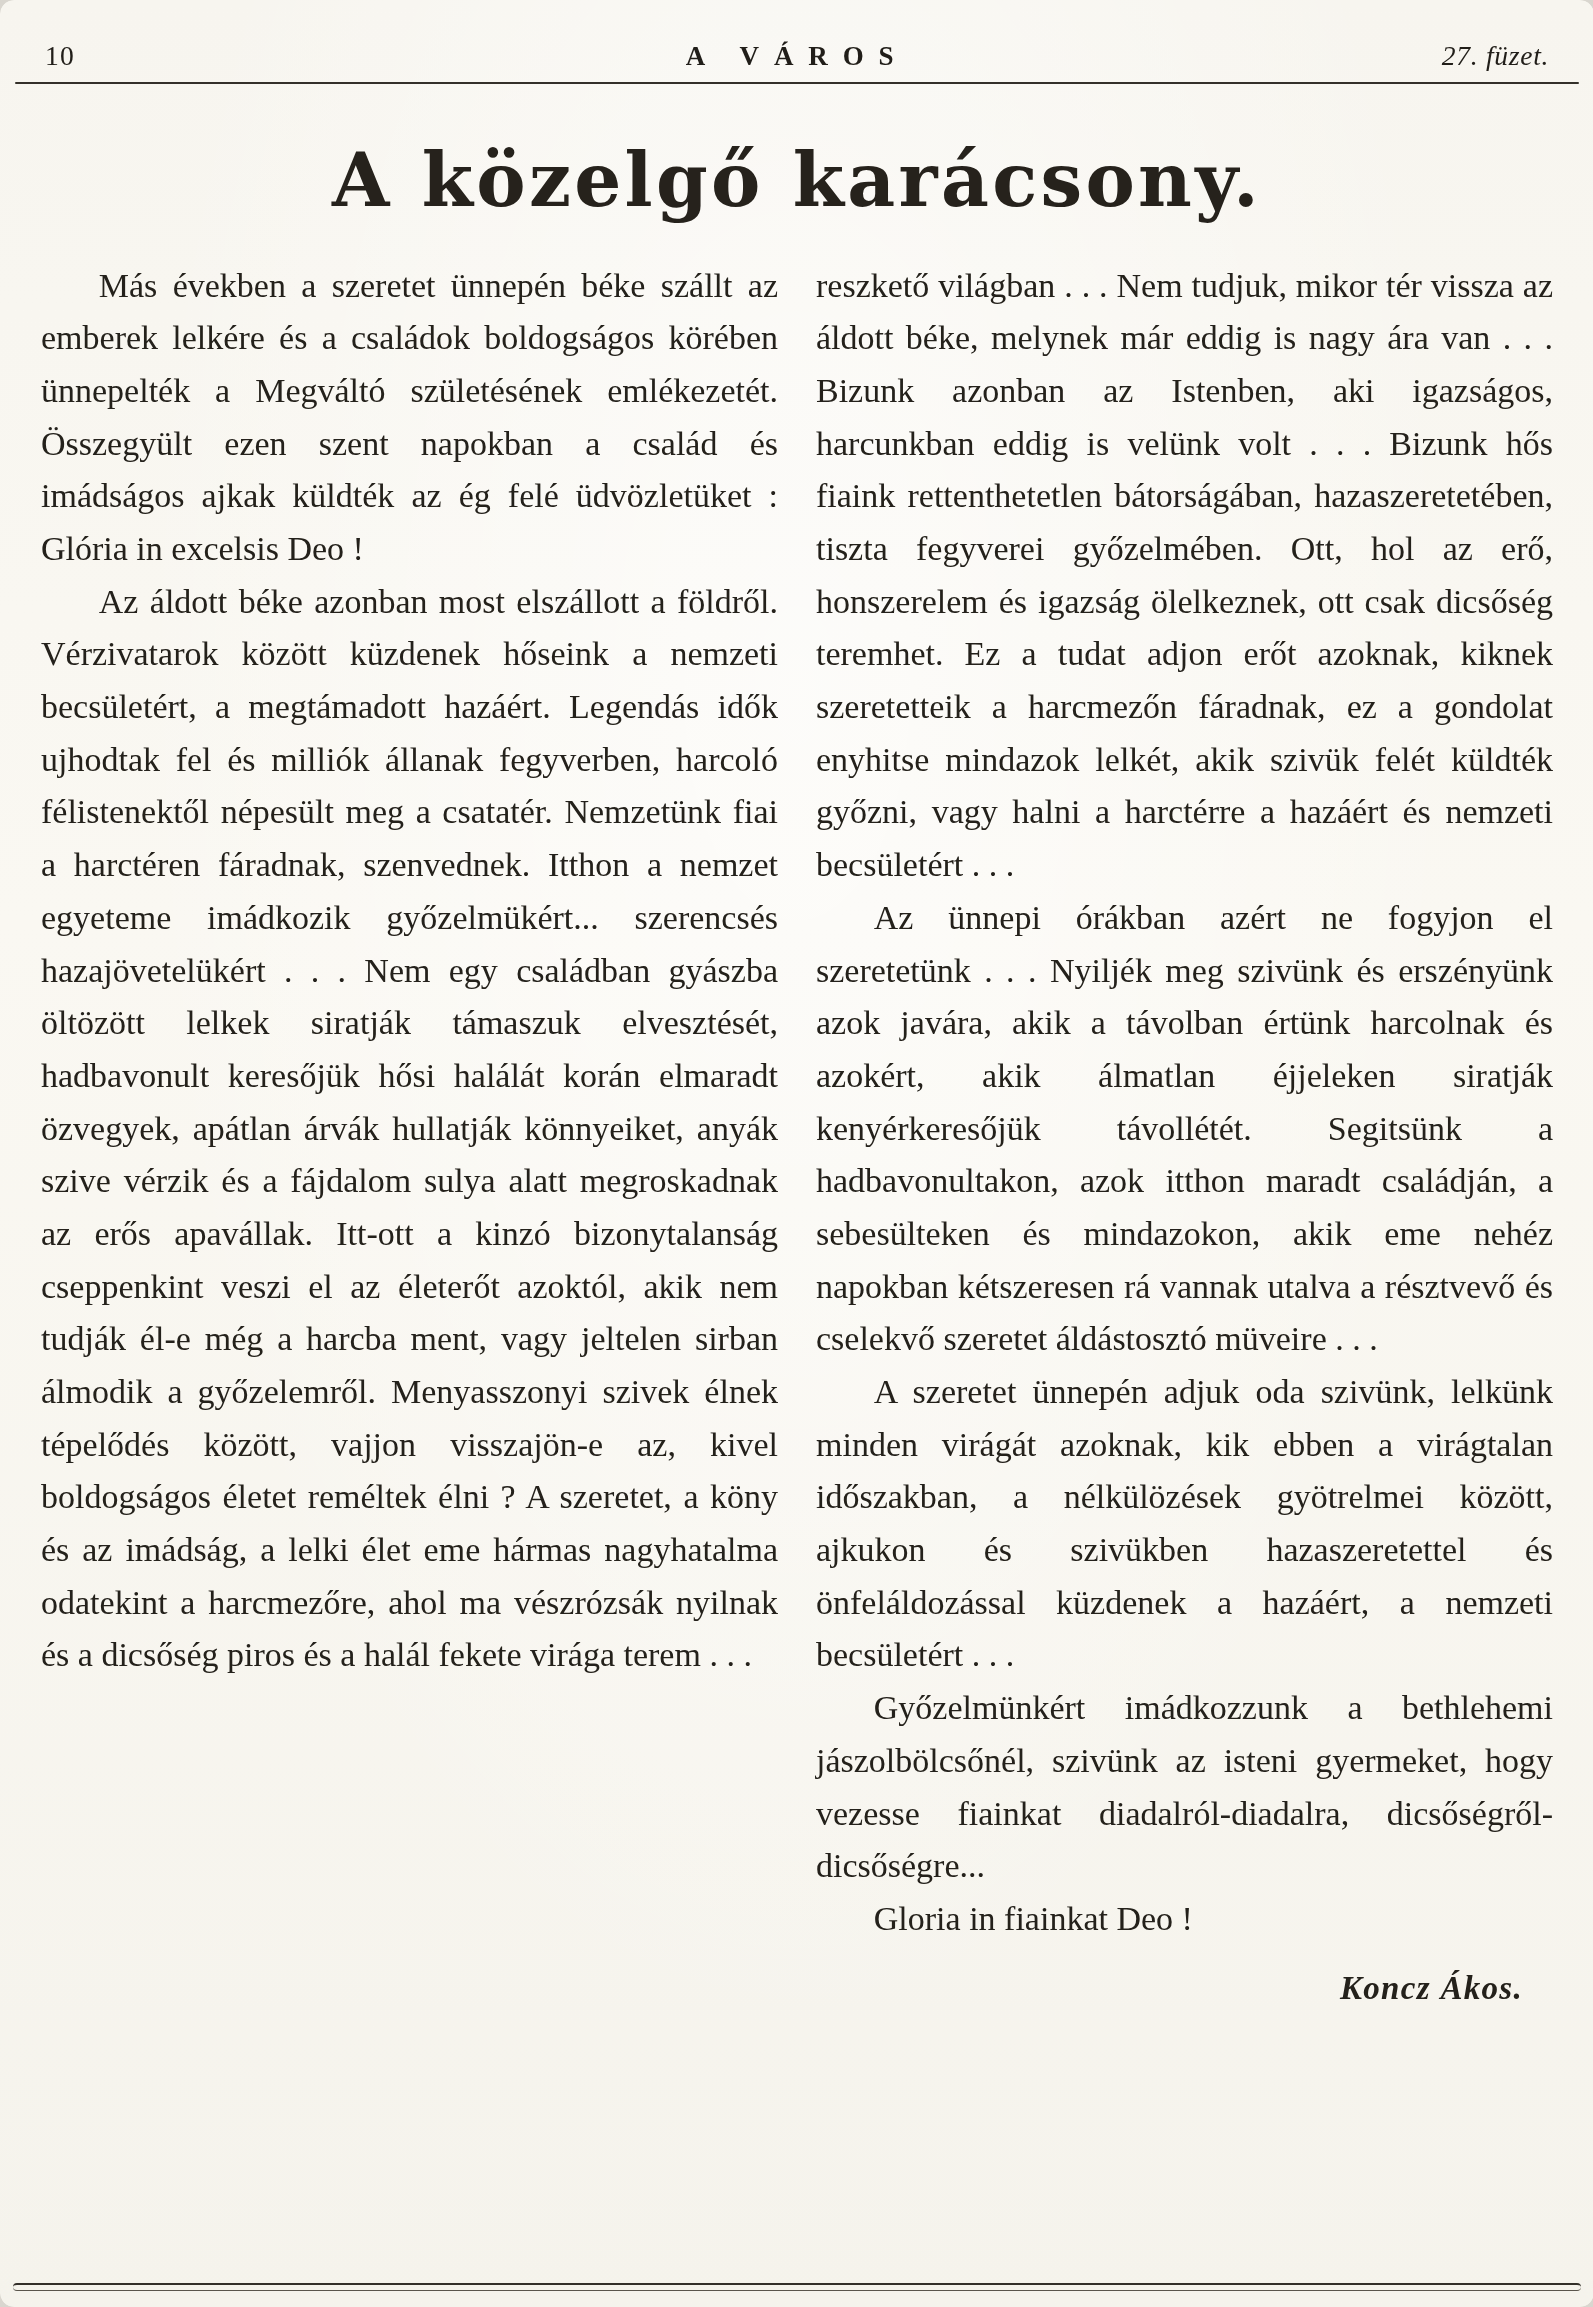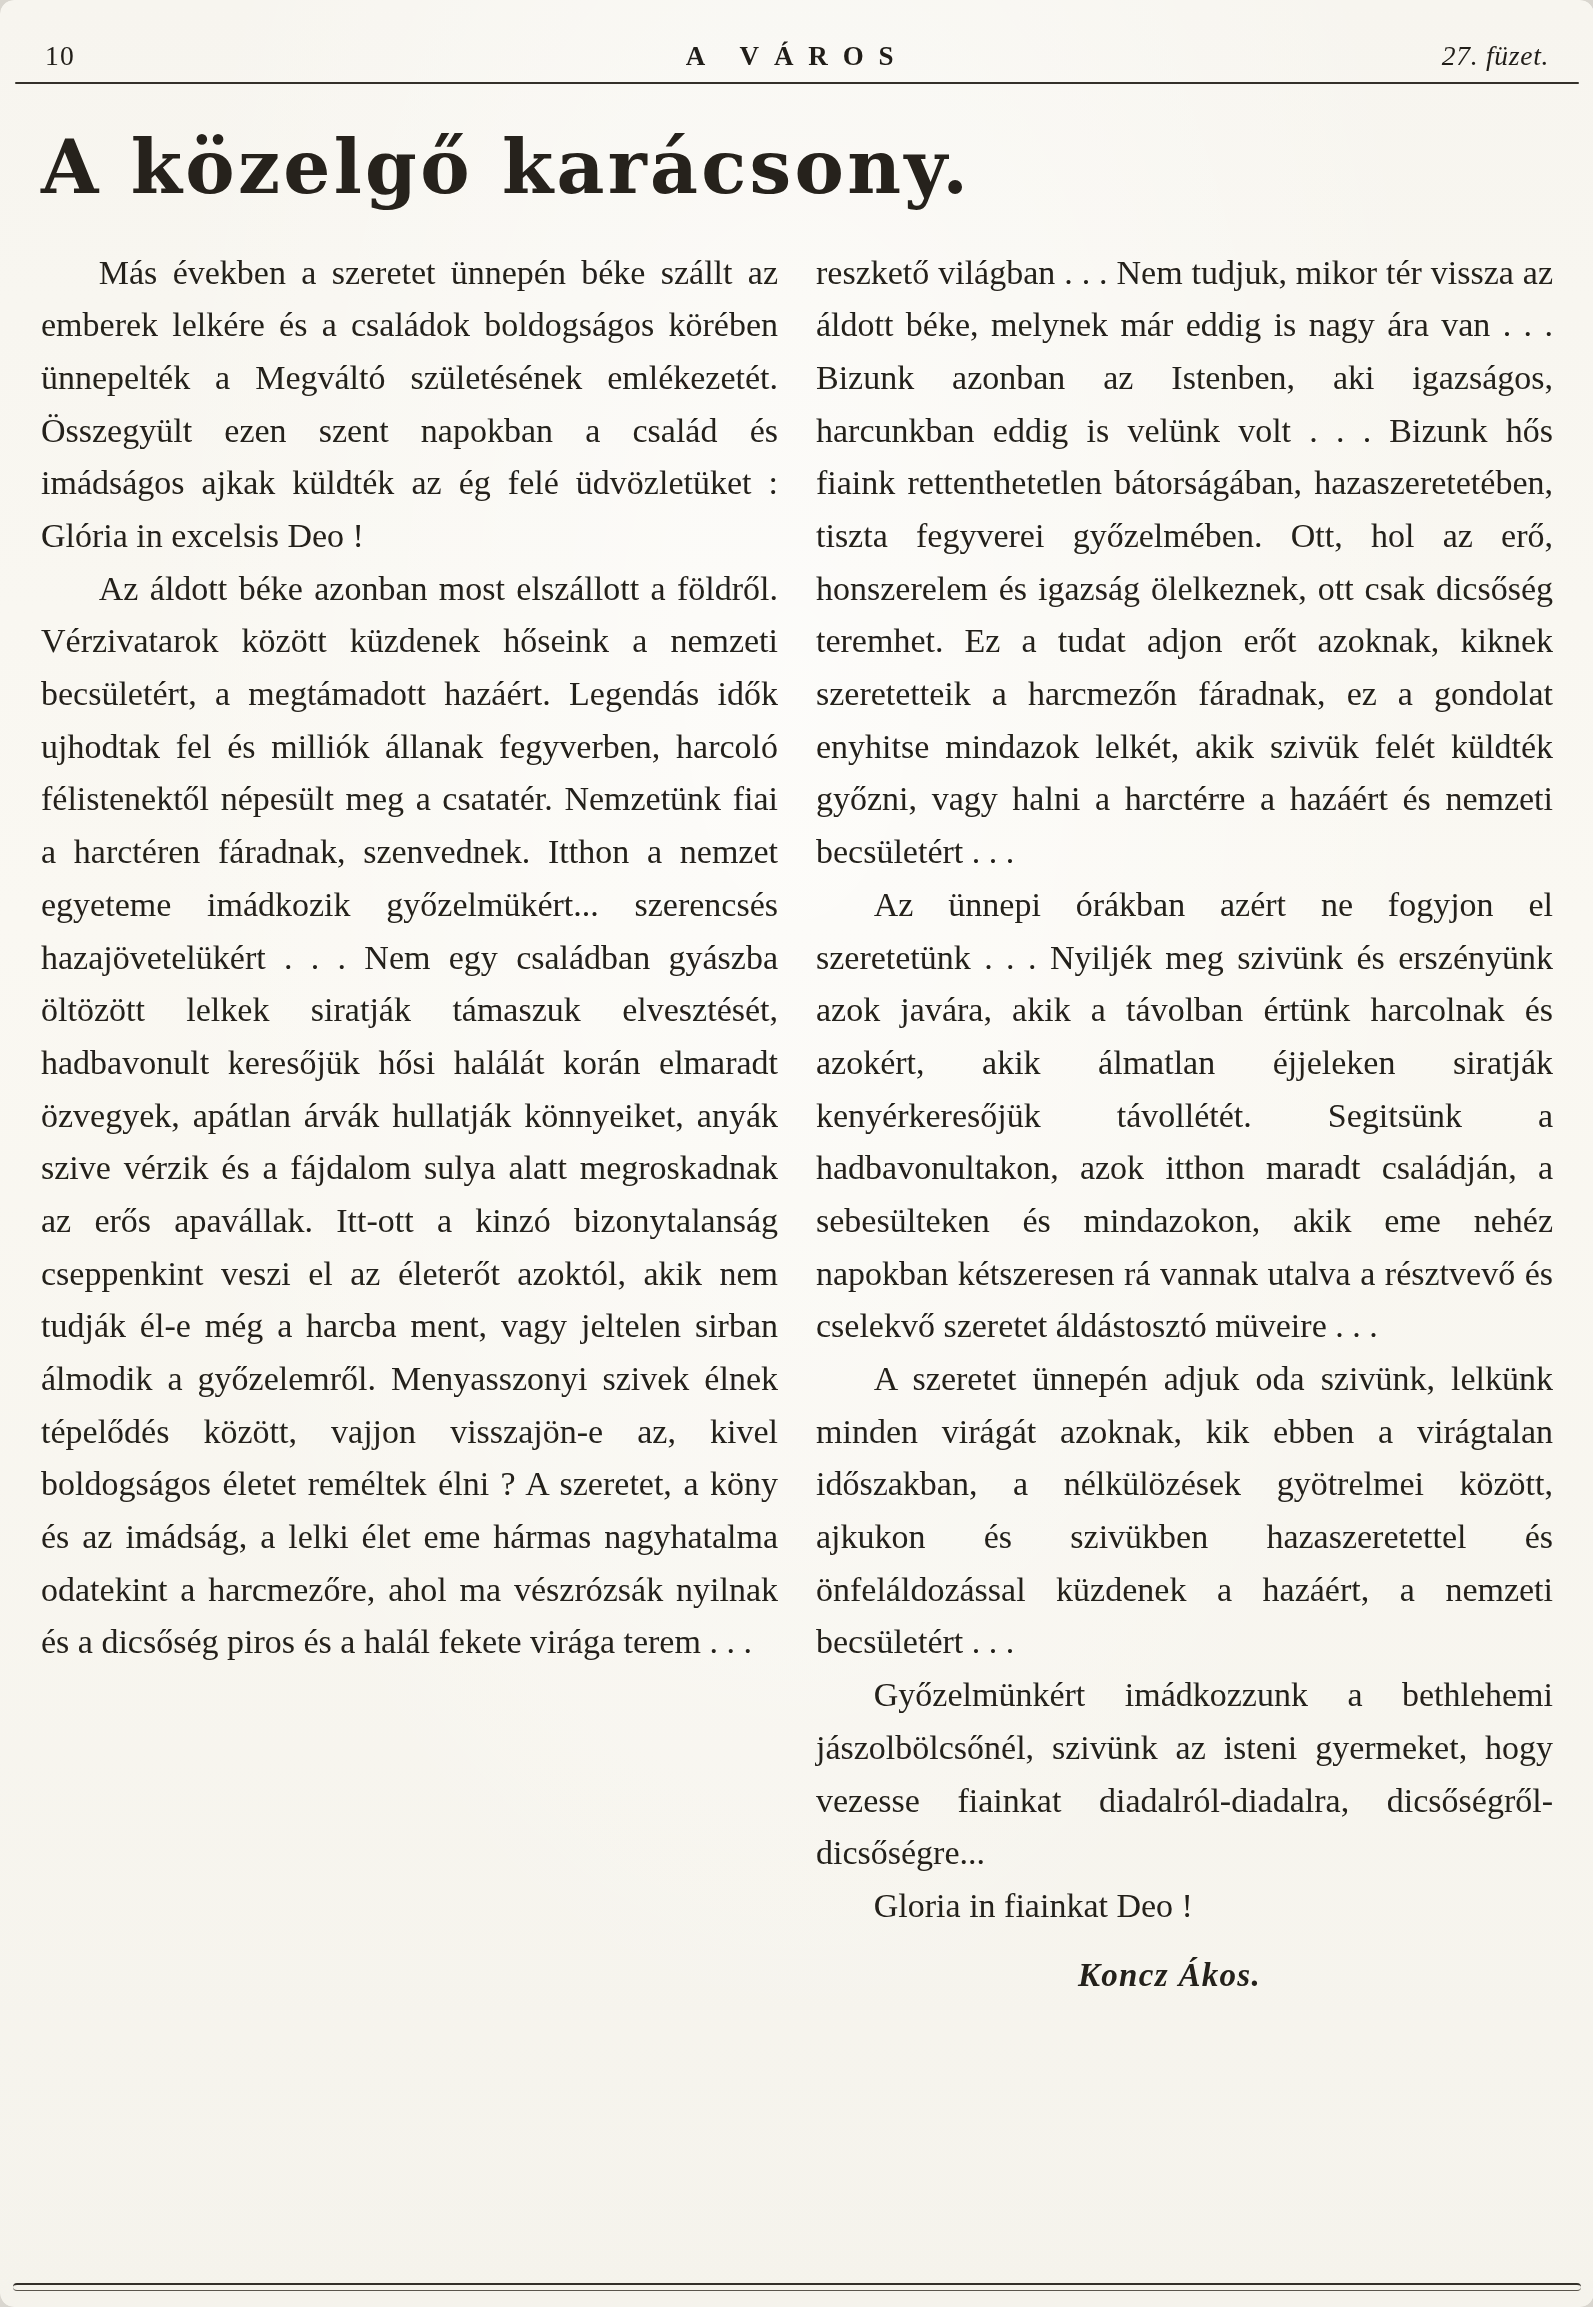--- a/index.html
+++ b/index.html
@@ -36,22 +36,22 @@
     font-size:27px;
   }
   .masthead .issue { justify-self:end; letter-spacing:0.7px;font-style:italic; }
   .header-rule {
     margin:9.2px -26px 0 -26px;
     border-top:2.6px solid #34302a;
     height:0;
   }
   
   .title {
-    margin-top:40px;
-    text-align:left;
+    margin-top:53px;
+    text-align:center;
     font-family:"DejaVu Serif", serif;
     font-weight:700;
     font-size:74px;
     letter-spacing:3.3px;
     color:#26221c;
   }
   
   .columns {
     display:flex;
     gap:38px;
@@ -61,21 +61,21 @@
     flex:1 1 0;
     font-size:34px;
     line-height:1.55;
     text-align:justify;
     color:#24211b;
   }
   .col p { text-indent:1.7em; }
   .col p.no-indent { text-indent:0; }
   .signature {
     text-indent:0 !important;
-    text-align:center;
+    text-align:right;
     font-style:italic;
     font-weight:bold;
     font-size:33px;
     padding-right:30px;
     margin-top:17px;
     letter-spacing:1.3px;
   }
   
   .footer-rule {
     position:absolute;

